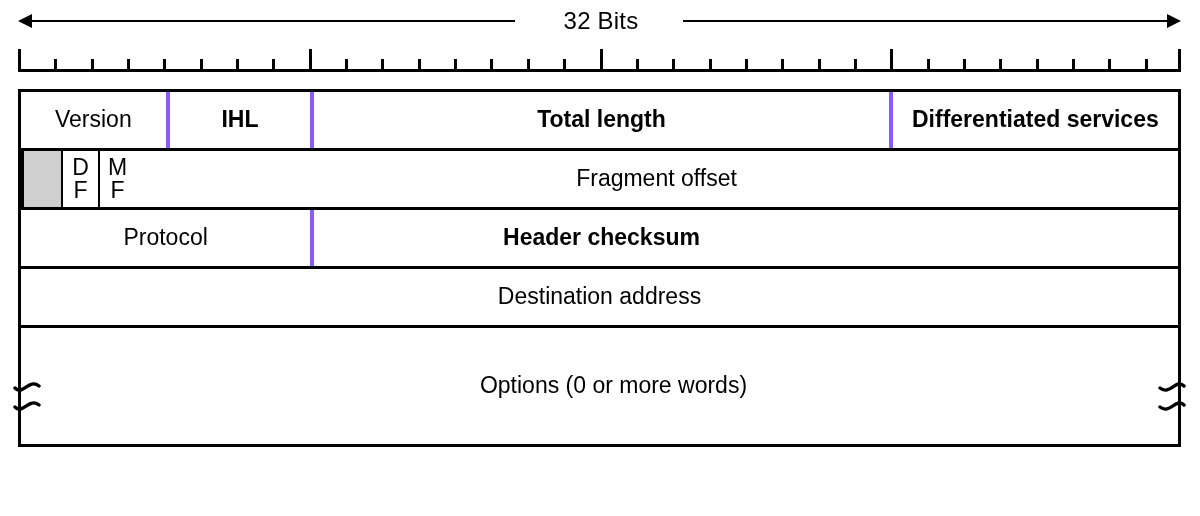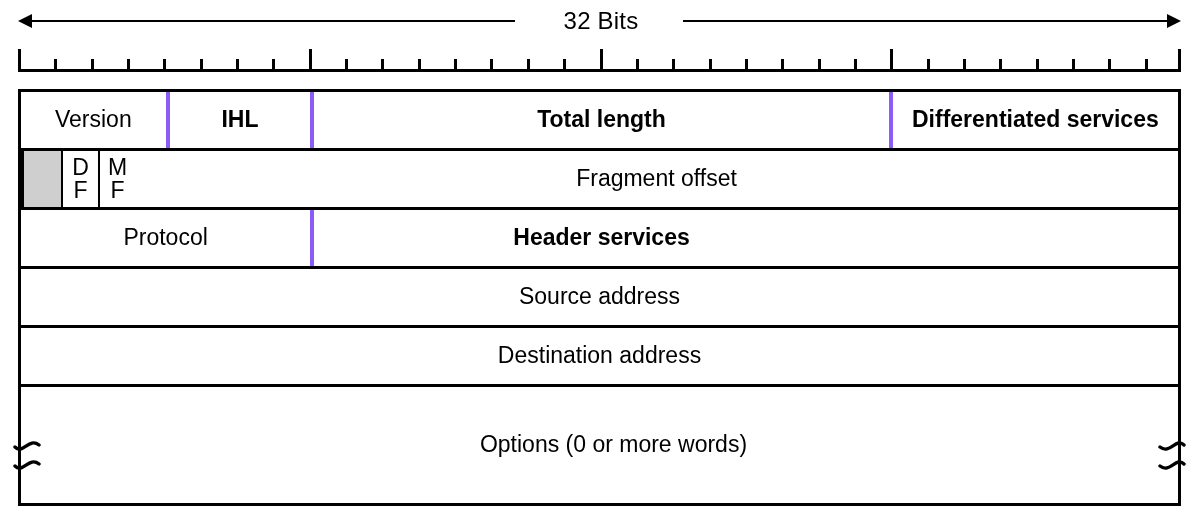--- a/index.html
+++ b/index.html
@@ -219,26 +219,23 @@
           <span>M</span>
           <span>F</span>
         </div>
       </div>
 
       <div class="cell" style="flex:1 1 auto">Fragment offset</div>
     </div>
 
     <div class="row h59">
       <div class="cell" style="width:25%">Protocol</div>
-      <div class="cell" style="width:50%">Header services</div>
-    </div>
-
-    <div class="row h59">
-      <div class="cell" style="width:100%">Source address</div>
-    </div>
+      <div class="cell" style="width:50%">Header checksum</div>
+    </div>
+
 
     <div class="row h59">
       <div class="cell" style="width:100%">Destination address</div>
     </div>
 
     <div class="row h119" style="position:relative">
       <div class="cell" style="width:100%">Options (0 or more words)</div>
 
       <div class="squiggle left">
         <svg width="54" height="60" viewBox="0 0 54 60">

